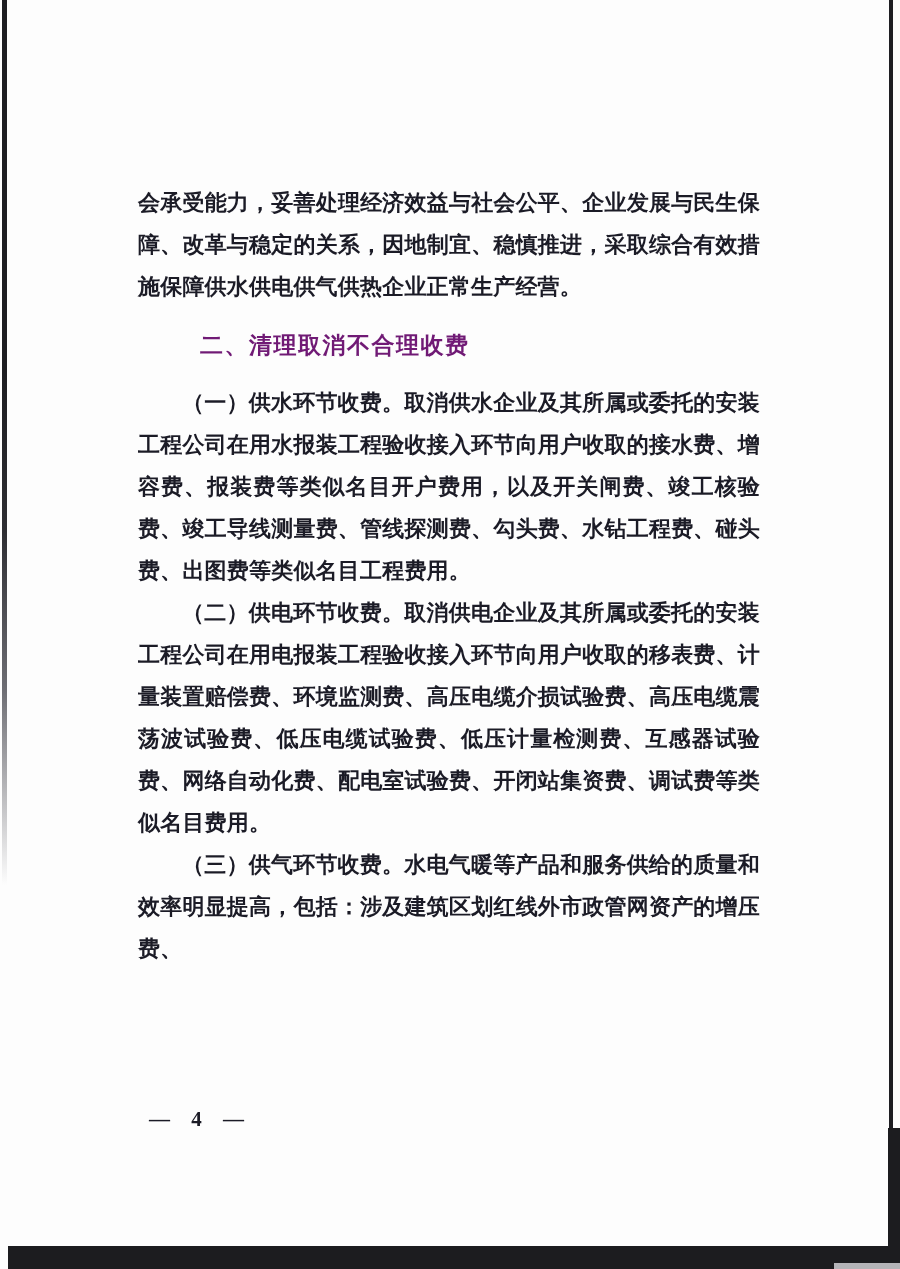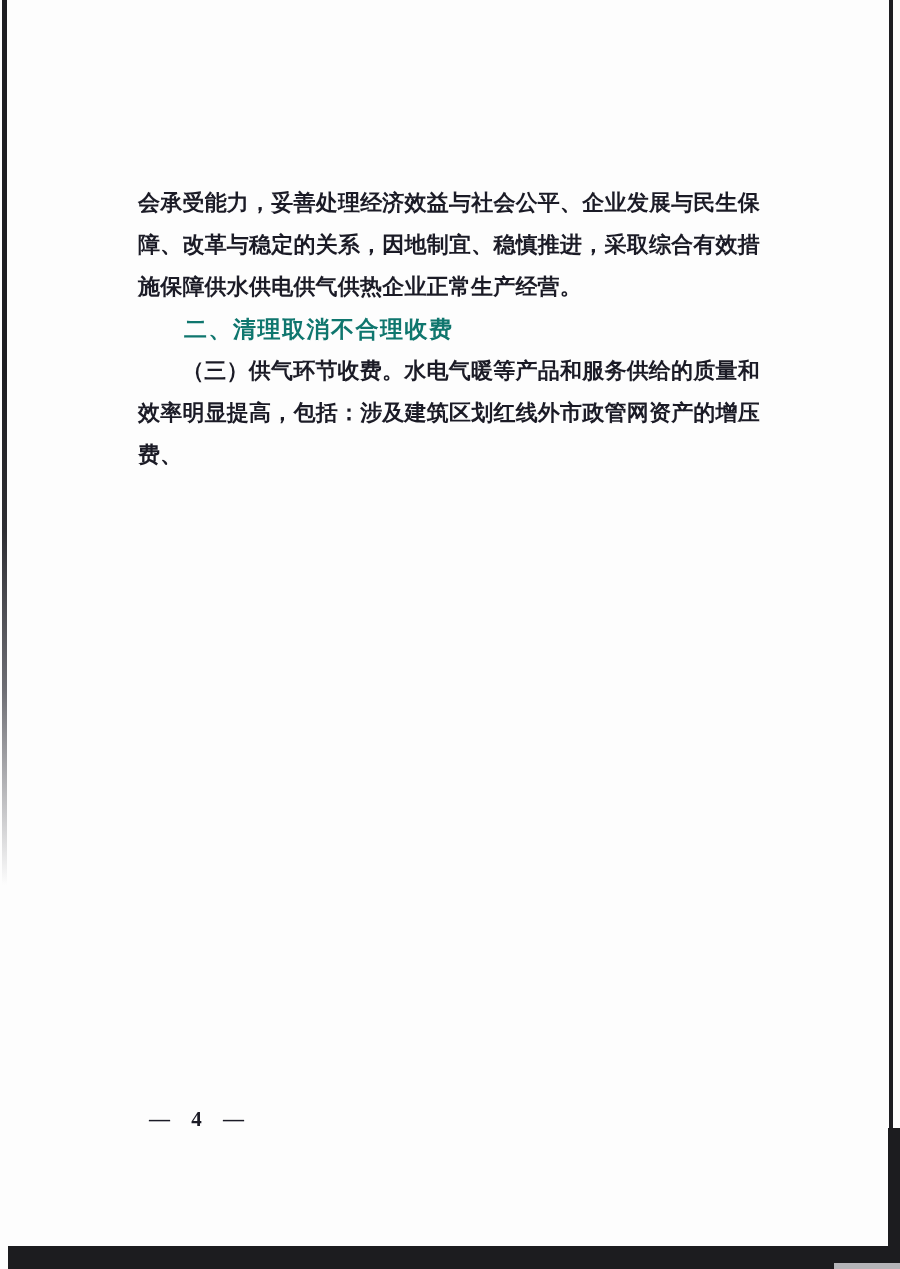--- a/index.html
+++ b/index.html
@@ -31,27 +31,27 @@
     letter-spacing: 0.2px;
   }
   .para {
     margin: 0;
     padding: 0;
   }
   .para.indent {
     text-indent: 2em;
   }
   .section-heading {
-    margin: 0;
+    margin: 16px;
     padding: 0;
     font-family: "Liberation Sans", sans-serif;
     font-size: 23px;
     line-height: 42px;
     font-weight: 700;
-    color: #0f766e;
+    color: #701a75;
     text-indent: 2em;
     letter-spacing: 1.5px;
     text-align: left;
   }
 
   
   .page-number {
     position: absolute;
     left: 149px;
     top: 1104px;
@@ -115,18 +115,20 @@
 
   <div class="edge-left"></div>
   <div class="edge-right"></div>
   <div class="edge-right-lower"></div>
   <div class="bottom-band"></div>
   <div class="bottom-gray-patch"></div>
 
   <div class="body-text">
     <p class="para">会承受能力，妥善处理经济效益与社会公平、企业发展与民生保障、改革与稳定的关系，因地制宜、稳慎推进，采取综合有效措施保障供水供电供气供热企业正常生产经营。</p>
     <h2 class="section-heading">二、清理取消不合理收费</h2>
+    <p class="para indent">（一）供水环节收费。取消供水企业及其所属或委托的安装工程公司在用水报装工程验收接入环节向用户收取的接水费、增容费、报装费等类似名目开户费用，以及开关闸费、竣工核验费、竣工导线测量费、管线探测费、勾头费、水钻工程费、碰头费、出图费等类似名目工程费用。</p>
+    <p class="para indent">（二）供电环节收费。取消供电企业及其所属或委托的安装工程公司在用电报装工程验收接入环节向用户收取的移表费、计量装置赔偿费、环境监测费、高压电缆介损试验费、高压电缆震荡波试验费、低压电缆试验费、低压计量检测费、互感器试验费、网络自动化费、配电室试验费、开闭站集资费、调试费等类似名目费用。</p>
     <p class="para indent">（三）供气环节收费。水电气暖等产品和服务供给的质量和效率明显提高，包括：涉及建筑区划红线外市政管网资产的增压费、</p>
   </div>
 
   <div class="page-number">— 4 —</div>
 
 </div>
 
 </body></html>

